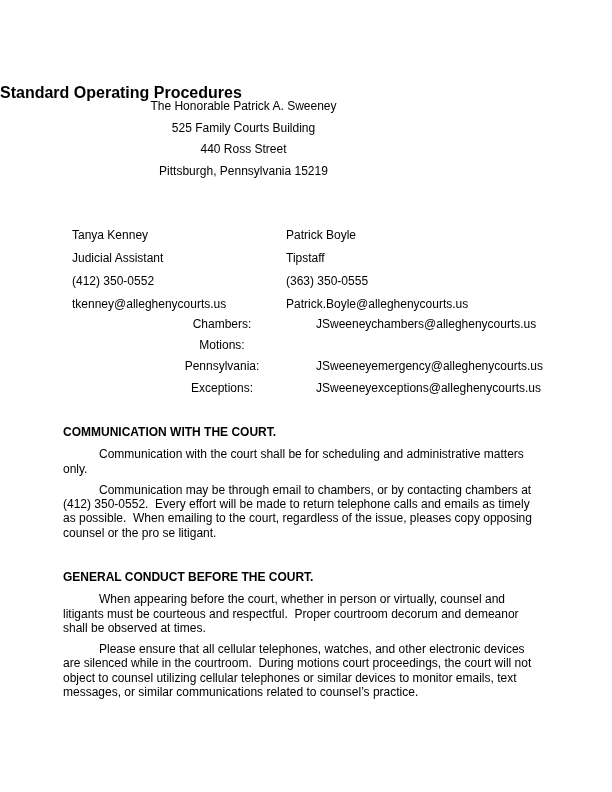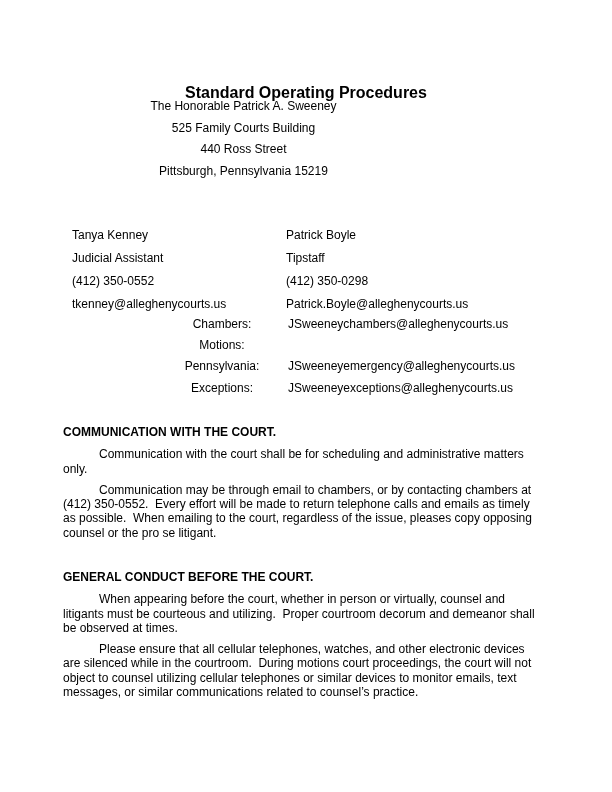--- a/index.html
+++ b/index.html
@@ -15,21 +15,20 @@
     color: #000000;
     font-family: "Liberation Sans", "DejaVu Sans", sans-serif;
     font-size: 12px;
     overflow: hidden;
   }
   .doc-title {
     position: absolute;
     top: 73px;
     left: 0;
     width: 612px;
-    text-align: center;
     font-size: 16px;
     font-weight: bold;
     line-height: 18px;
   }
   .doc-subheader {
     position: absolute;
     top: 96px;
     left: 0;
     width: 487px;
     text-align: center;
@@ -45,21 +44,21 @@
   }
   .contact-card { width: 214px; flex: 0 0 auto; margin-top: 21px; }
   .contact-card div { white-space: nowrap; }
   .email-directory {
     position: absolute;
     top: 314px;
     left: 72px;
     right: 69px;
     line-height: 21.2px;
   }
-  .email-row { display: flex; }
+  .email-row { display: flex; gap: 28px; }
   .email-row .dir-label {
     margin-left: 98px;
     width: 104px;
     flex: 0 0 auto;
     text-align: center;
   }
   .email-row .dir-email { margin-left: 14px; text-align: right; }
   .section {
     position: absolute;
     left: 63px;
@@ -98,21 +97,21 @@
   <div class="contacts">
     <div class="contact-card">
       <div>Tanya Kenney</div>
       <div>Judicial Assistant</div>
       <div>(412) 350-0552</div>
       <div>tkenney@alleghenycourts.us</div>
     </div>
     <div class="contact-card">
       <div>Patrick Boyle</div>
       <div>Tipstaff</div>
-      <div>(412) 350-0298</div>
+      <div>(363) 350-0555</div>
       <div>Patrick.Boyle@alleghenycourts.us</div>
     </div>
   </div>
 
   <div class="email-directory">
     <div class="email-row">
       <span class="dir-label">Chambers:</span>
       <span class="dir-email">JSweeneychambers@alleghenycourts.us</span>
     </div>
     <div class="email-row">
@@ -129,17 +128,17 @@
   </div>
 
   <div class="section section-1">
     <h2>COMMUNICATION WITH THE COURT.</h2>
     <p>Communication with the court shall be for scheduling and administrative matters only.</p>
     <p>Communication may be through email to chambers, or by contacting chambers at (412) 350-0552.  Every effort will be made to return telephone calls and emails as timely as possible.  When emailing to the court, regardless of the issue, pleases copy opposing counsel or the pro se litigant.</p>
   </div>
 
   <div class="section section-2">
     <h2>GENERAL CONDUCT BEFORE THE COURT.</h2>
-    <p>When appearing before the court, whether in person or virtually, counsel and litigants must be courteous and utilizing.  Proper courtroom decorum and demeanor shall be observed at times.</p>
+    <p>When appearing before the court, whether in person or virtually, counsel and litigants must be courteous and respectful.  Proper courtroom decorum and demeanor shall be observed at times.</p>
     <p>Please ensure that all cellular telephones, watches, and other electronic devices are silenced while in the courtroom.  During motions court proceedings, the court will not object to counsel utilizing cellular telephones or similar devices to monitor emails, text messages, or similar communications related to counsel’s practice.</p>
   </div>
 
 </div>
 
 </body></html>

